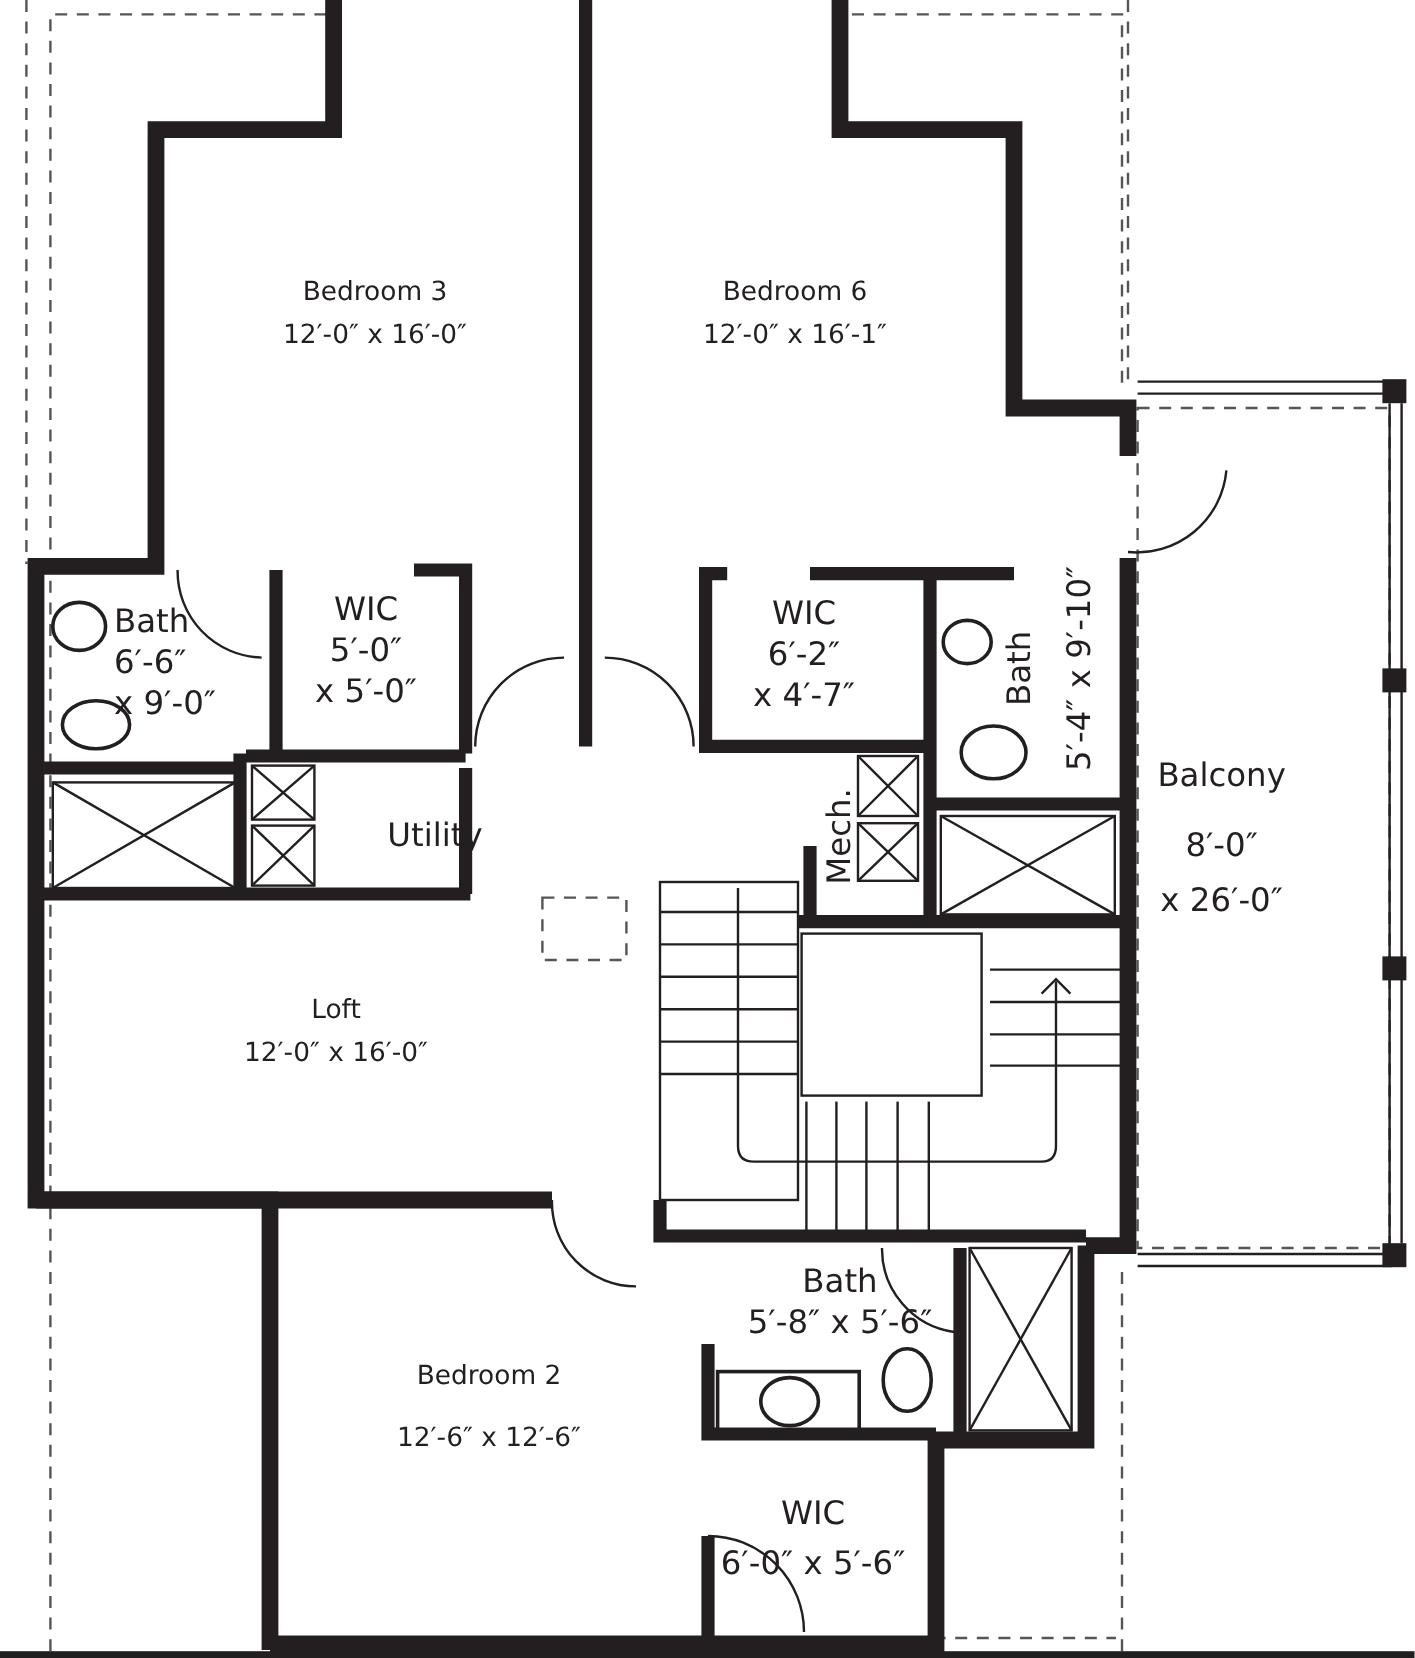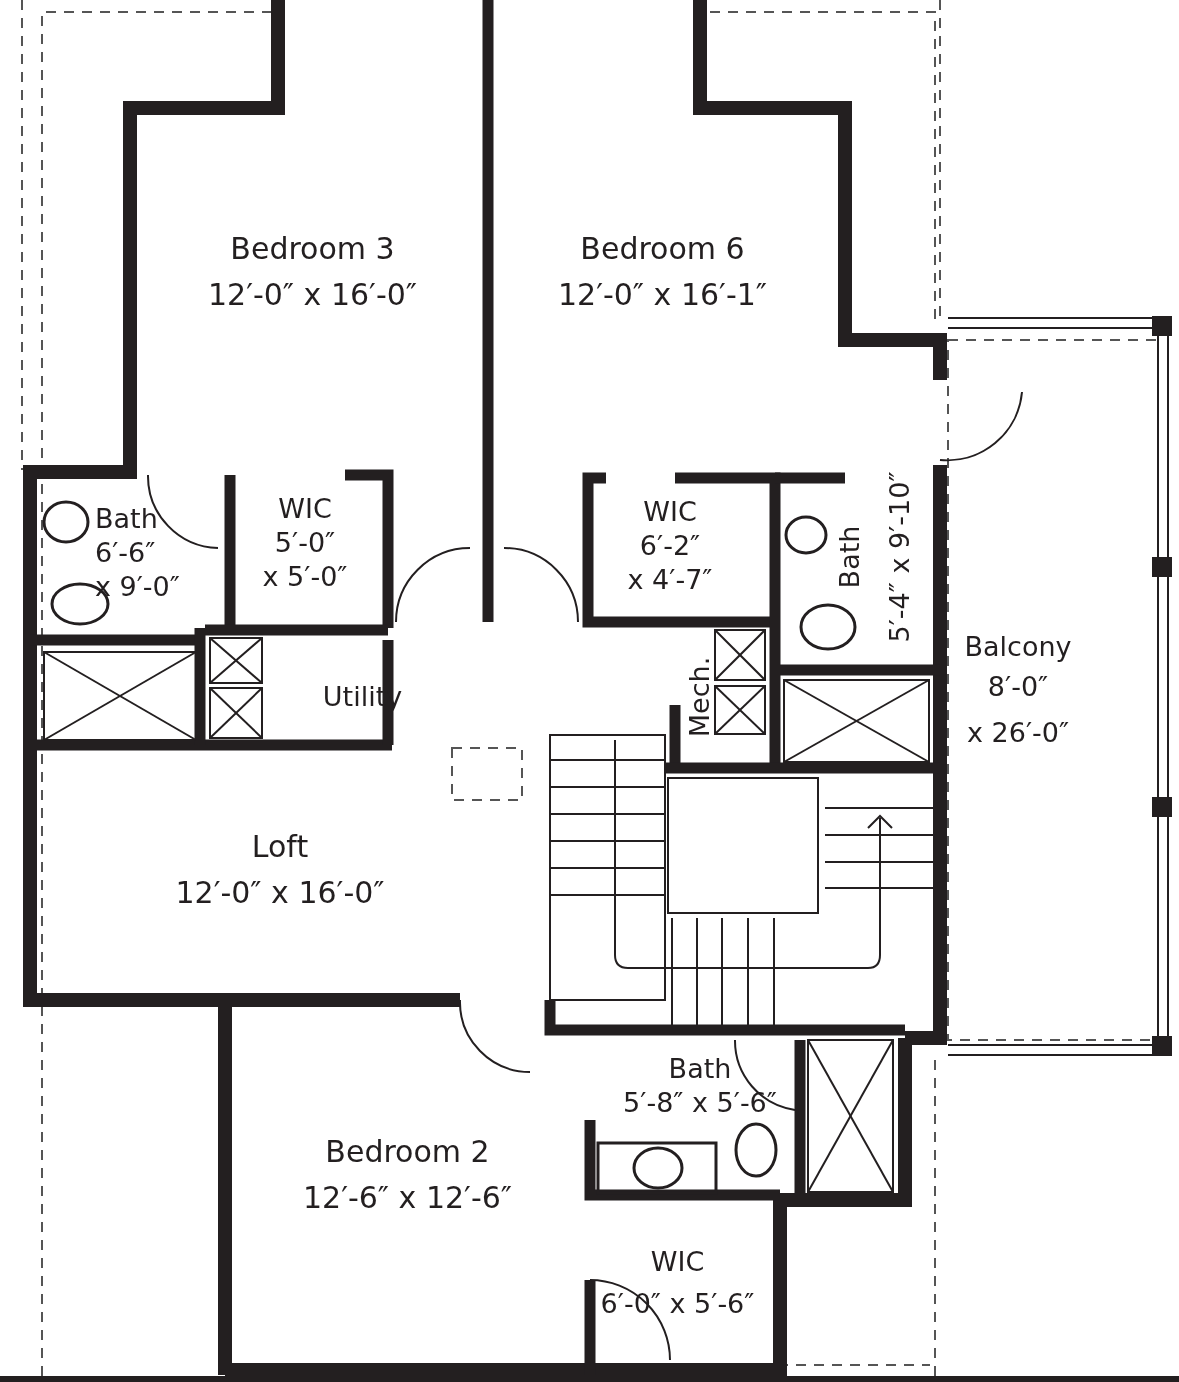--- a/index.html
+++ b/index.html
@@ -1,19 +1,19 @@
 <!DOCTYPE html>
 <html><head>
 <meta charset="utf-8">
 <style>
   html,body{margin:0;padding:0;background:#fff;}
   #plan{position:relative;width:1179px;height:1382px;overflow:hidden;background:#fff;}
   svg{position:absolute;left:0;top:0;}
   .lbl{position:absolute;font-family:"DejaVu Sans","Liberation Sans",sans-serif;color:#231f20;text-align:center;white-space:nowrap;line-height:1.25;}
-  .big{font-size:30px;}
+  .big{font-size:22px;}
   .mid{font-size:27px;}
   .rot{transform:rotate(-90deg);transform-origin:center;}
 </style>
 </head>
 <body>
 
 <div id="plan">
 <svg width="1179" height="1382" viewBox="0 0 1179 1382">
 
   <g fill="none" stroke="#555" stroke-width="2" stroke-dasharray="10,8">
@@ -163,30 +163,30 @@
 <div class="lbl mid" style="left:600px;top:495px;width:140px;">
   <div>WIC</div>
   <div>6′-2″</div>
   <div>x 4′-7″</div>
 </div>
 <div class="lbl mid rot" style="left:780px;top:540px;width:140px;height:34px;">Bath</div>
 <div class="lbl mid rot" style="left:790px;top:540px;width:220px;height:34px;">5′-4″ x 9′-10″</div>
 <div class="lbl mid rot" style="left:645px;top:680px;width:110px;height:34px;">Mech.</div>
 <div class="lbl mid" style="left:938px;top:630px;width:160px;">
   <div>Balcony</div>
-  <div style="margin-top:6px">8′-0″</div>
+  <div style="margin-top:24px">8′-0″</div>
   <div style="margin-top:12px">x 26′-0″</div>
 </div>
 <div class="lbl big" style="left:150px;top:828px;width:260px;">
   <div>Loft</div>
   <div style="margin-top:8px">12′-0″ x 16′-0″</div>
 </div>
 <div class="lbl big" style="left:280px;top:1133px;width:255px;">
   <div>Bedroom 2</div>
-  <div style="margin-top:8px">12′-6″ x 12′-6″</div>
+  <div style="margin-top:24px">12′-6″ x 12′-6″</div>
 </div>
 <div class="lbl mid" style="left:595px;top:1052px;width:210px;">
   <div>Bath</div>
   <div>5′-8″ x 5′-6″</div>
 </div>
 <div class="lbl mid" style="left:570px;top:1245px;width:215px;">
   <div>WIC</div>
   <div style="margin-top:8px">6′-0″ x 5′-6″</div>
 </div>
 </div>

